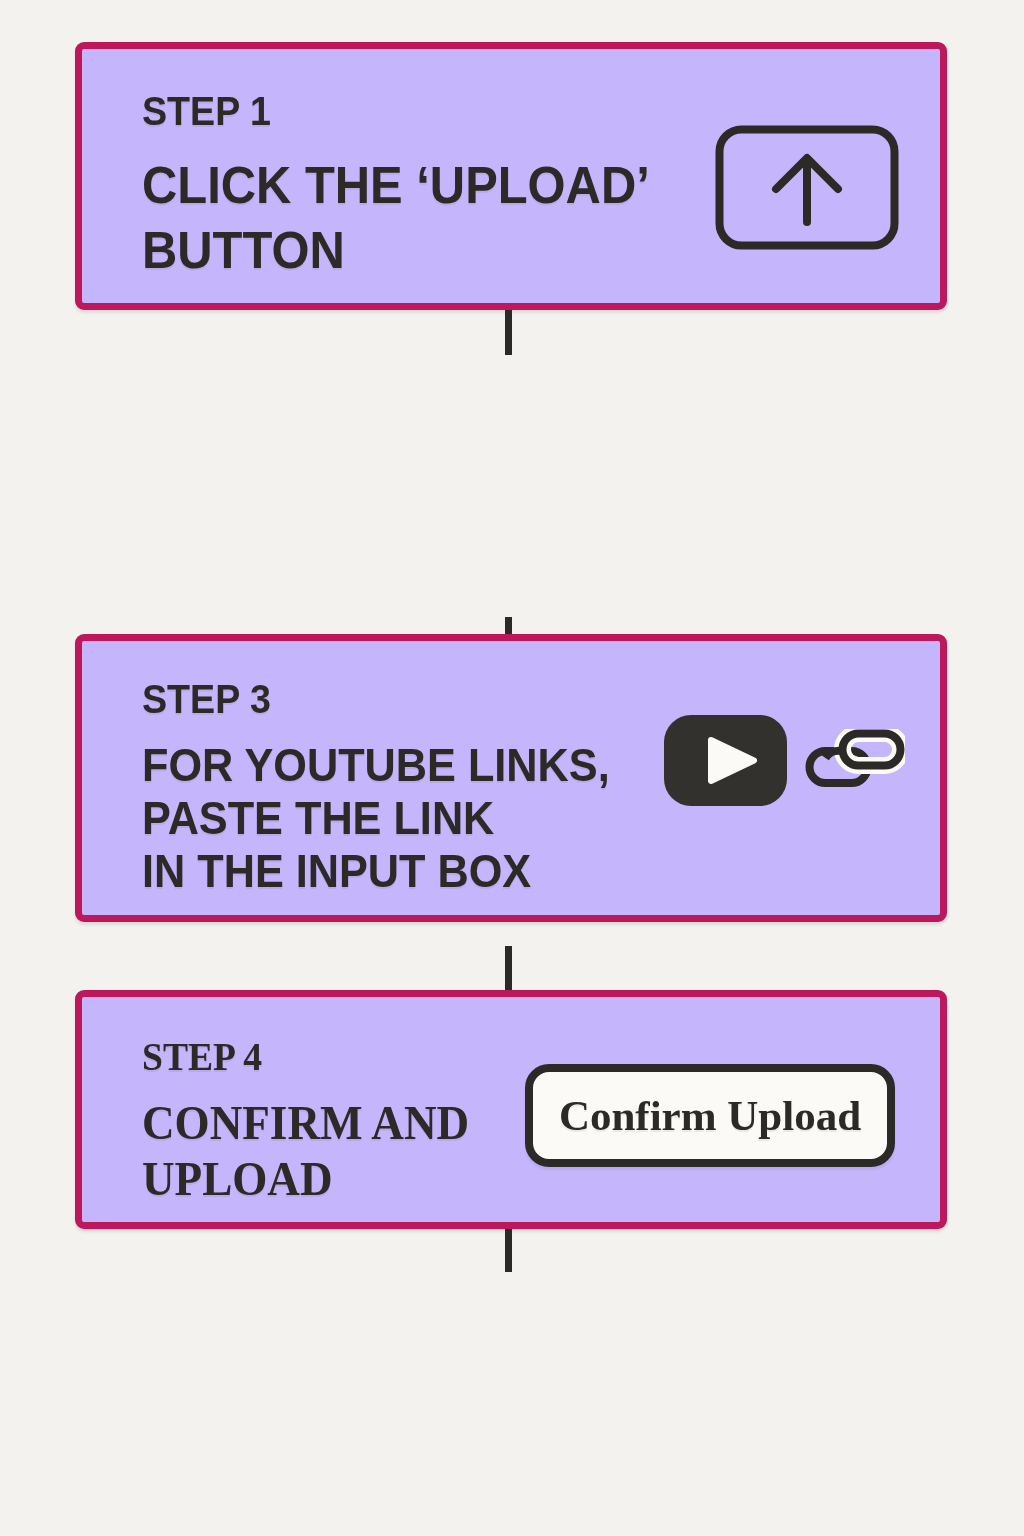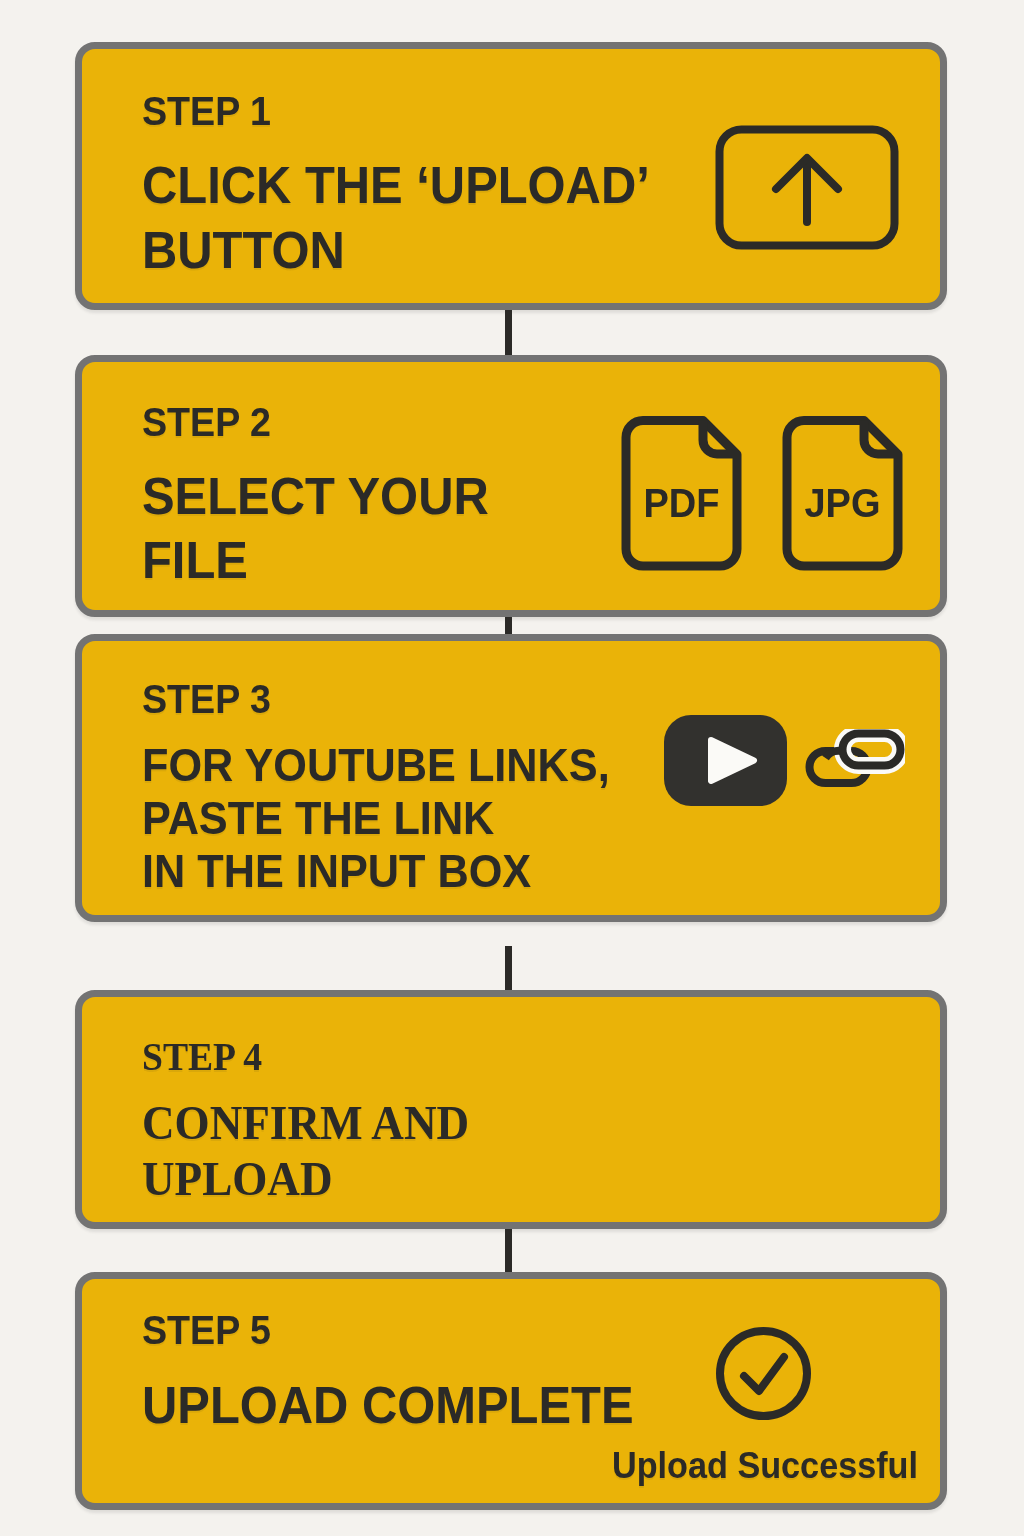--- a/index.html
+++ b/index.html
@@ -4,22 +4,22 @@
 <style>
   html,body{margin:0;padding:0;background:#f4f2ee;}
   .canvas{
     position:relative;width:1024px;height:1536px;overflow:hidden;
     background:#f4f2ee;
     font-family:"Liberation Sans","DejaVu Sans",sans-serif;
     color:#2b2a27;
   }
   .step-box{
     position:absolute;left:75px;width:858px;
-    background:#eab308;
-    border:7px solid #737373;border-radius:20px;
+    background:#c4b5fd;
+    border:7px solid #be185d;border-radius:9px;
     box-shadow:0 3px 3px rgba(43,42,39,0.10);
   }
   .connector{
     position:absolute;left:505px;width:7px;background:#2b2a27;
   }
   .step-label{
     position:absolute;left:60px;
     font-size:40px;font-weight:bold;letter-spacing:0px;
     transform:scaleX(0.94);transform-origin:left top;
     white-space:nowrap;
@@ -93,41 +93,20 @@
     <div class="upload-icon">
       <svg width="184" height="125" viewBox="0 0 184 125" fill="none" stroke="#2b2a27">
         <rect x="4.5" y="4.5" width="175" height="116" rx="22" stroke-width="8"></rect>
         <path d="M92 97 L92 36" stroke-width="8" stroke-linecap="round"></path>
         <path d="M61 64 L92 33 L123 64" stroke-width="8" stroke-linecap="round" stroke-linejoin="round" fill="none"></path>
       </svg>
     </div>
   </div>
   <div class="connector c1"></div>
 
-  <div class="step-box b2">
-    <div class="step-label">STEP 2</div>
-    <div class="headline">
-      <span class="hl">SELECT YOUR</span>
-      <span class="hl">FILE</span>
-    </div>
-    <div class="file-icon pdf">
-      <svg width="125" height="157" viewBox="0 0 125 157" fill="none" stroke="#2b2a27">
-        <path d="M84 5.5 H24 A17 17 0 0 0 7 22.5 V134 A17 17 0 0 0 24 151 H101 A17 17 0 0 0 118 134 V39.5 L84 5.5 Z" stroke-width="9" stroke-linejoin="round"></path>
-        <path d="M84 5.5 V25 A14 14 0 0 0 98 39 H118" stroke-width="9" stroke-linejoin="round"></path>
-      </svg>
-      <div class="badge">PDF</div>
-    </div>
-    <div class="file-icon jpg">
-      <svg width="125" height="157" viewBox="0 0 125 157" fill="none" stroke="#2b2a27">
-        <path d="M84 5.5 H24 A17 17 0 0 0 7 22.5 V134 A17 17 0 0 0 24 151 H101 A17 17 0 0 0 118 134 V39.5 L84 5.5 Z" stroke-width="9" stroke-linejoin="round"></path>
-        <path d="M84 5.5 V25 A14 14 0 0 0 98 39 H118" stroke-width="9" stroke-linejoin="round"></path>
-      </svg>
-      <div class="badge">JPG</div>
-    </div>
-  </div>
   <div class="connector c2"></div>
 
   <div class="step-box b3">
     <div class="step-label">STEP 3</div>
     <div class="headline">
       <span class="hl">FOR YOUTUBE LINKS,</span>
       <span class="hl">PASTE THE LINK</span>
       <span class="hl">IN THE INPUT BOX</span>
     </div>
     <div class="yt-icon">
@@ -146,30 +125,18 @@
     </div>
   </div>
   <div class="connector c3"></div>
 
   <div class="step-box b4">
     <div class="step-label">STEP 4</div>
     <div class="headline">
       <span class="hl">CONFIRM AND</span>
       <span class="hl">UPLOAD</span>
     </div>
+    <div class="confirm-btn">Confirm Upload</div>
   </div>
   <div class="connector c4"></div>
 
-  <div class="step-box b5">
-    <div class="step-label">STEP 5</div>
-    <div class="headline">
-      <span class="hl">UPLOAD COMPLETE</span>
-    </div>
-    <div class="check-icon">
-      <svg width="97" height="95" viewBox="0 0 97 95" fill="none" stroke="#2b2a27">
-        <ellipse cx="48.5" cy="47.5" rx="43.5" ry="42.5" stroke-width="8"></ellipse>
-        <path d="M29 50 L44 65 L69 31" stroke-width="8" stroke-linecap="round" stroke-linejoin="round"></path>
-      </svg>
-    </div>
-    <div class="success-text">Upload Successful</div>
-  </div>
 
 </div>
 
 </body></html>

